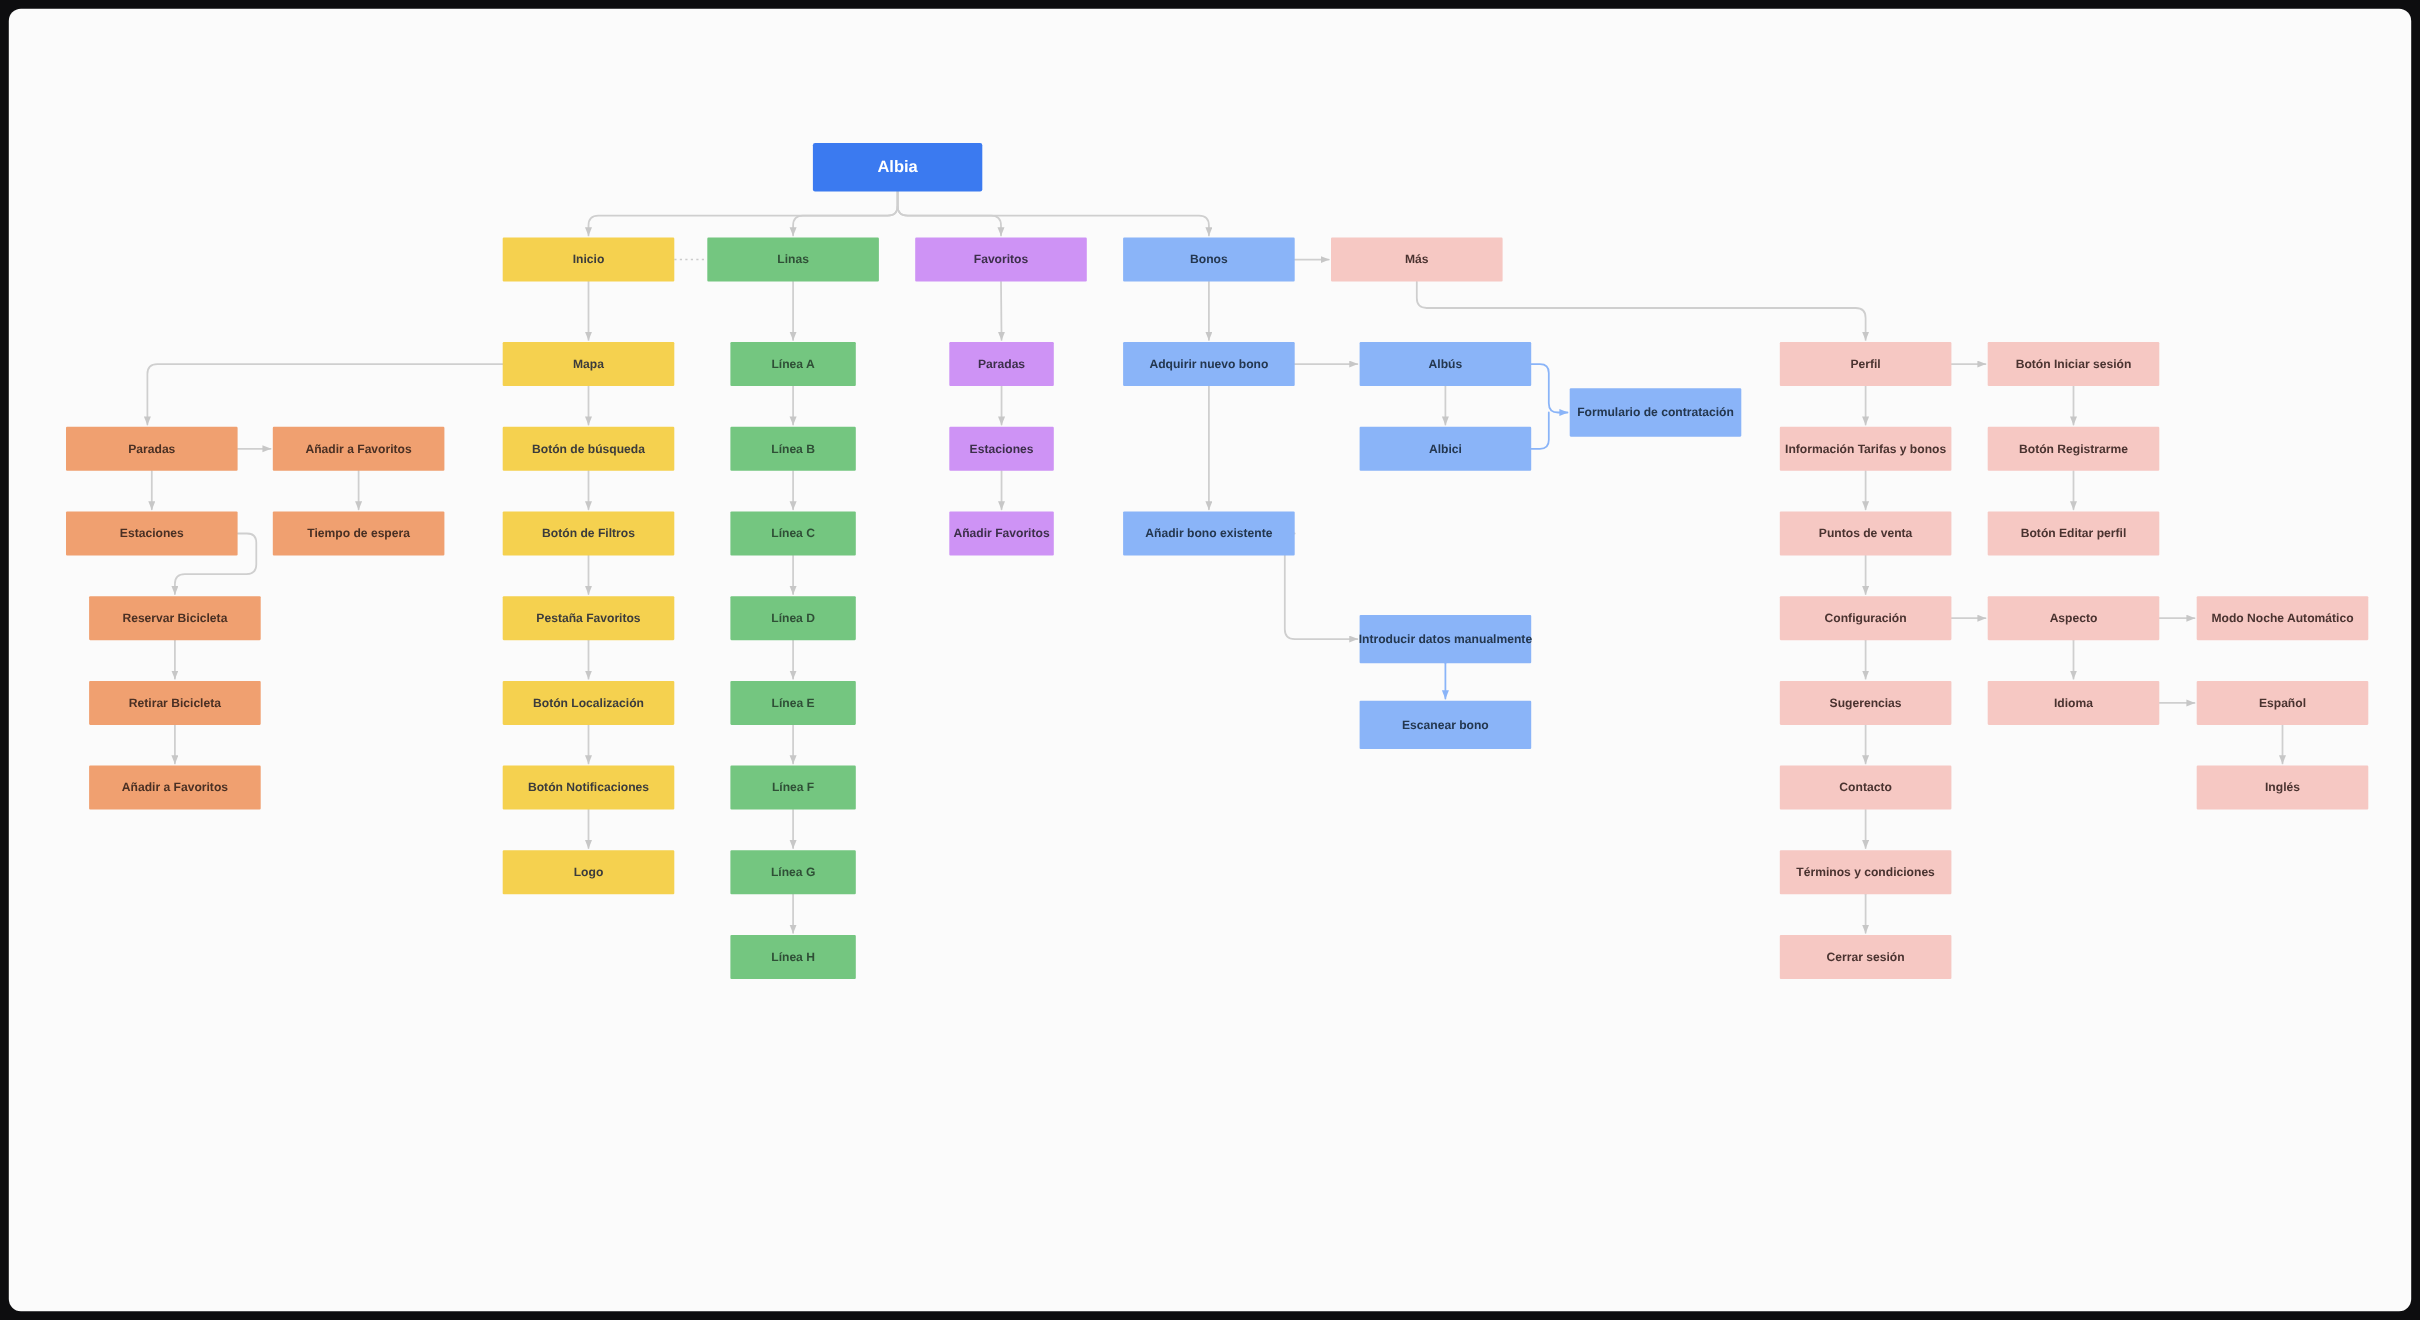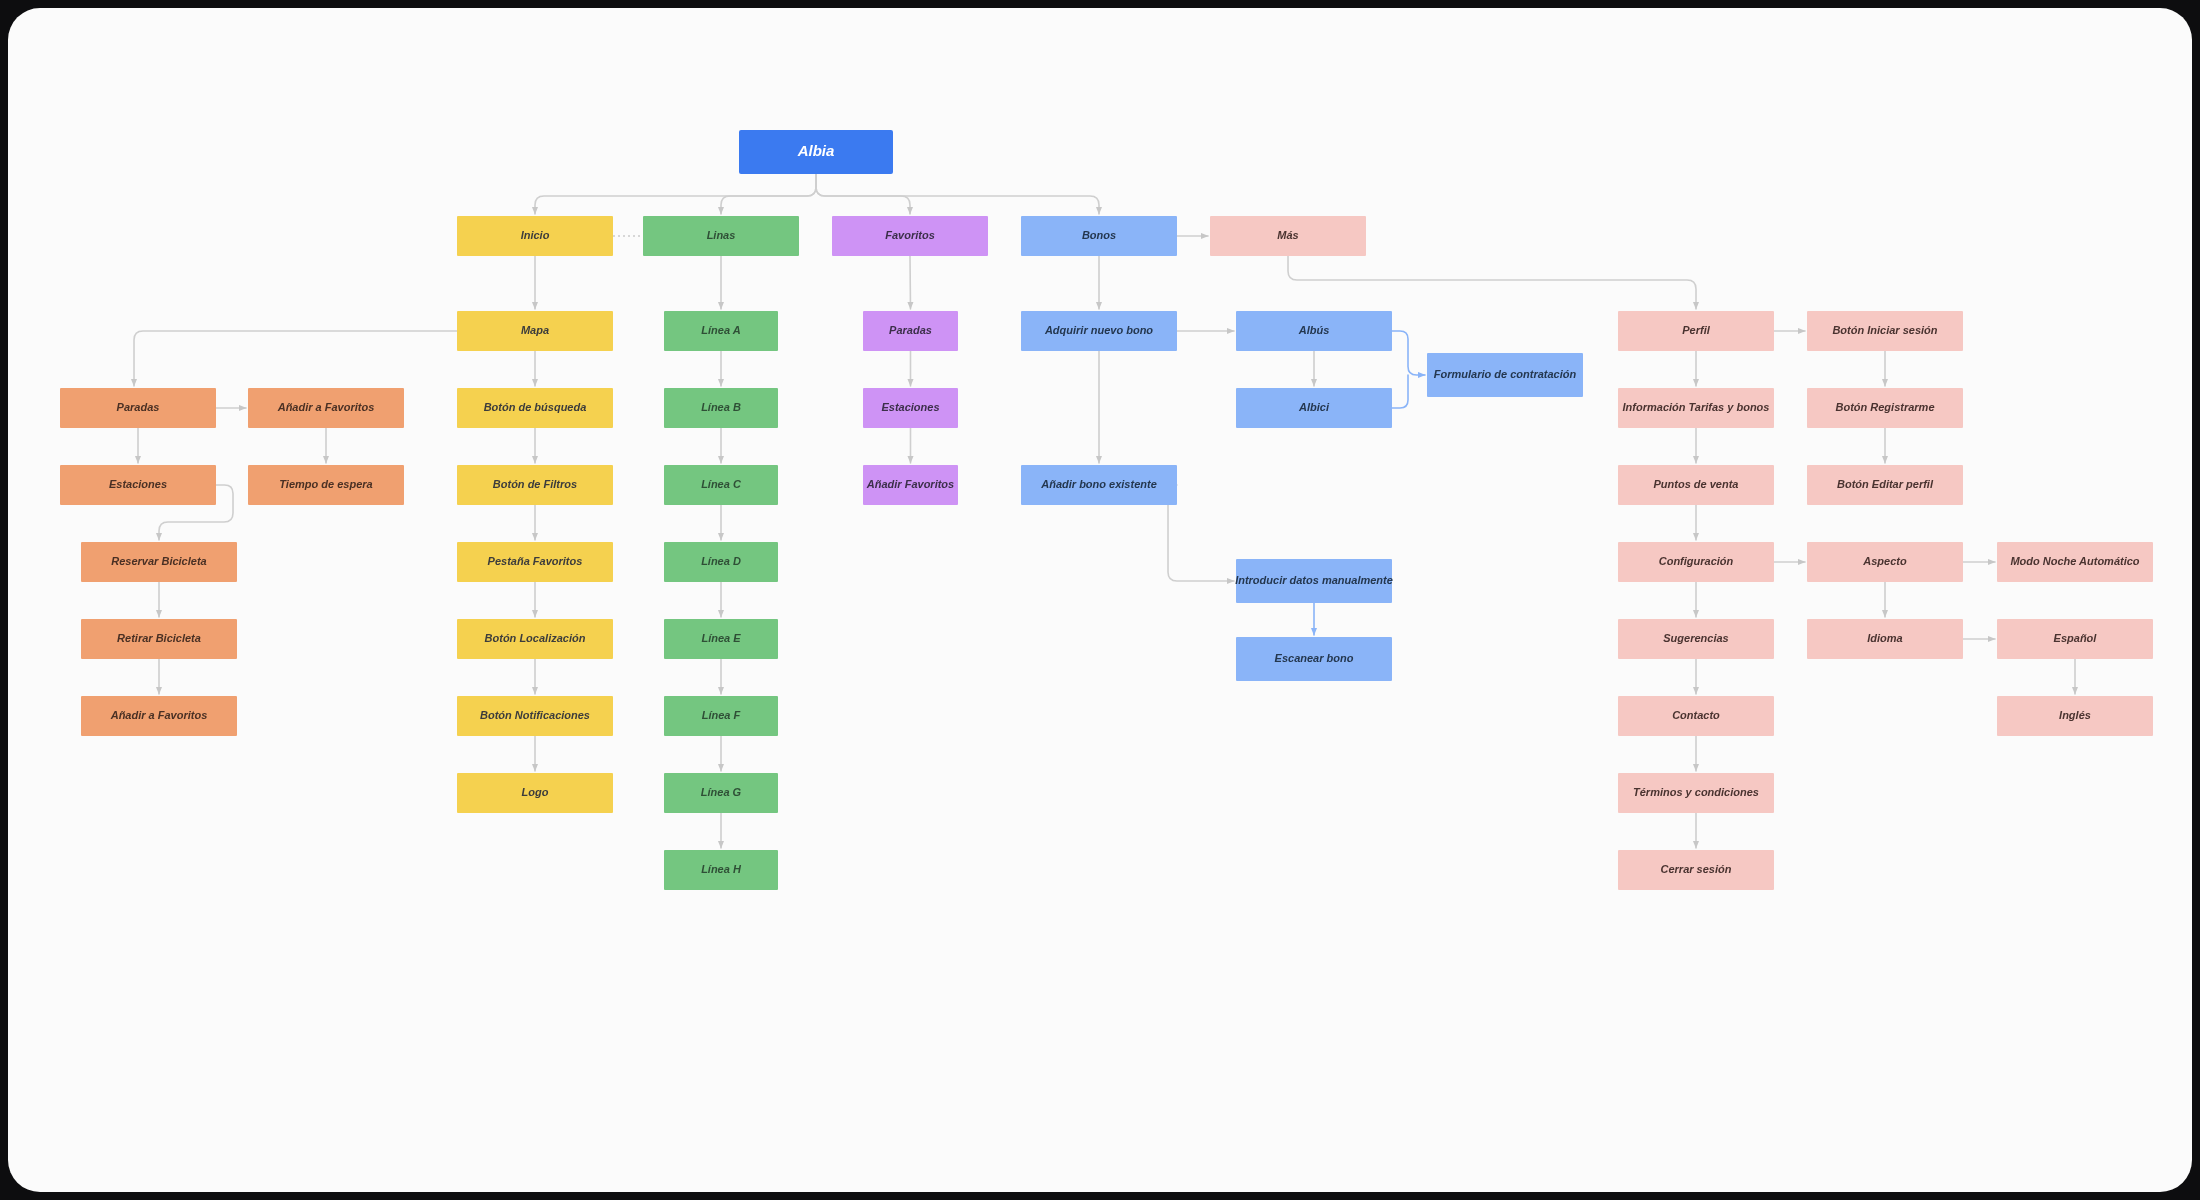--- a/index.html
+++ b/index.html
@@ -16,23 +16,22 @@
     background: #0d0d0f;
     overflow: hidden;
   }
   #canvas {
     position: absolute;
     left: 8px;
     top: 8px;
     width: 2184px;
     height: 1184px;
     background: #fbfbfb;
-    border-radius: 32px;
+    border-radius: 11px;
     overflow: hidden;
-    font-style: italic;
   }
   #diagram {
     position: absolute;
     left: 0;
     top: 0;
     width: 2184px;
     height: 1184px;
     display: block;
   }
   .node-rect {

